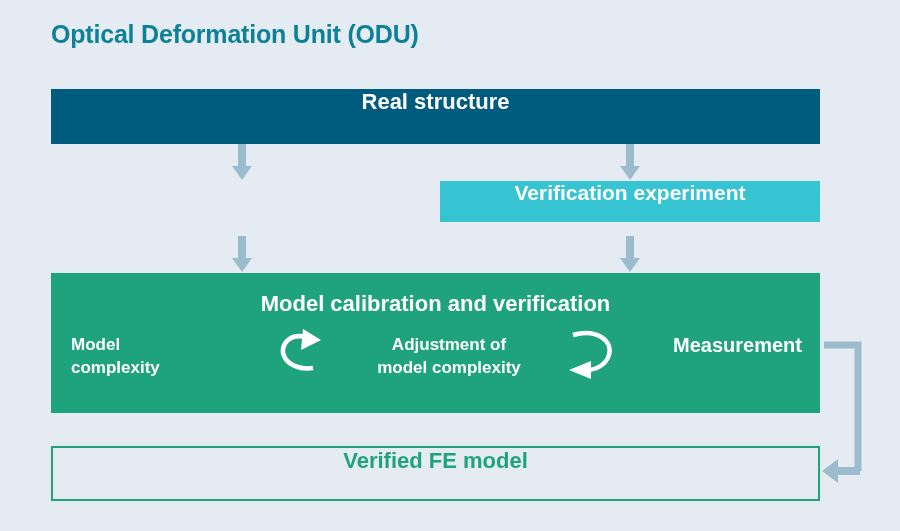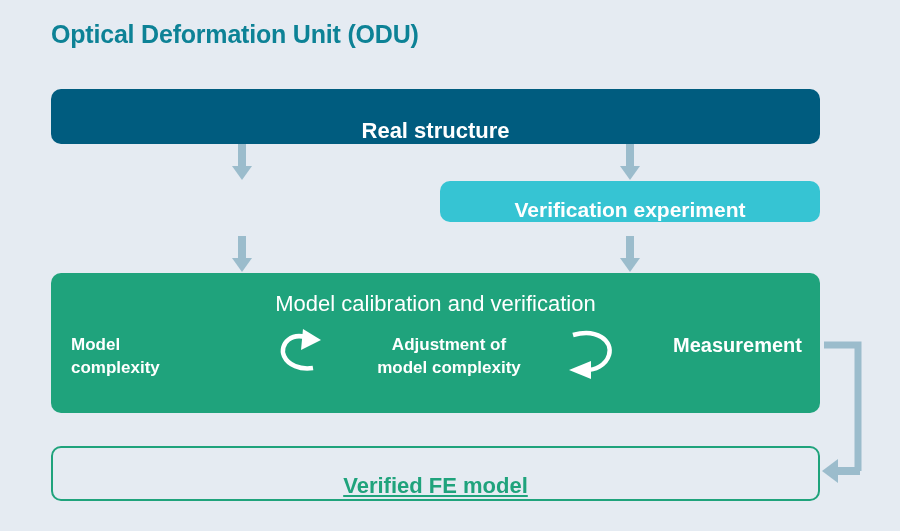--- a/index.html
+++ b/index.html
@@ -27,26 +27,25 @@
     font-weight: bold;
     color: #0d8296;
     letter-spacing: -0.2px;
     white-space: nowrap;
   }
   
   .box {
     position: absolute;
     box-sizing: border-box;
     display: flex;
-    align-items: flex-end;
+    align-items: flex-start;
     justify-content: center;
     color: #ffffff;
     font-weight: bold;
     text-align: center;
-    border-radius: 10px;
   }
   
   .box-real {
     left: 51px;
     top: 89px;
     width: 769px;
     height: 55px;
     background: #005c7f;
     font-size: 22px;
   }
@@ -77,21 +76,21 @@
     background: #1fa37c;
     display: block;
   }
   .calib-heading {
     position: absolute;
     left: 0;
     right: 0;
     top: 18px;
     text-align: center;
     font-size: 22px;
-    font-weight: normal;
+    font-weight: bold;
     color: #ffffff;
   }
   .calib-left {
     position: absolute;
     left: 20px;
     top: 61px;
     font-size: 17px;
     font-weight: bold;
     color: #ffffff;
     line-height: 1.35;
@@ -126,21 +125,20 @@
   
   .box-verified {
     left: 51px;
     top: 446px;
     width: 769px;
     height: 55px;
     background: #e5ebf2;
     border: 2px solid #1fa37c;
     color: #1fa37c;
     font-size: 22px;
-    text-decoration: underline;
   }
   
   .connectors {
     position: absolute;
     left: 0;
     top: 0;
     width: 900px;
     height: 531px;
     pointer-events: none;
   }

